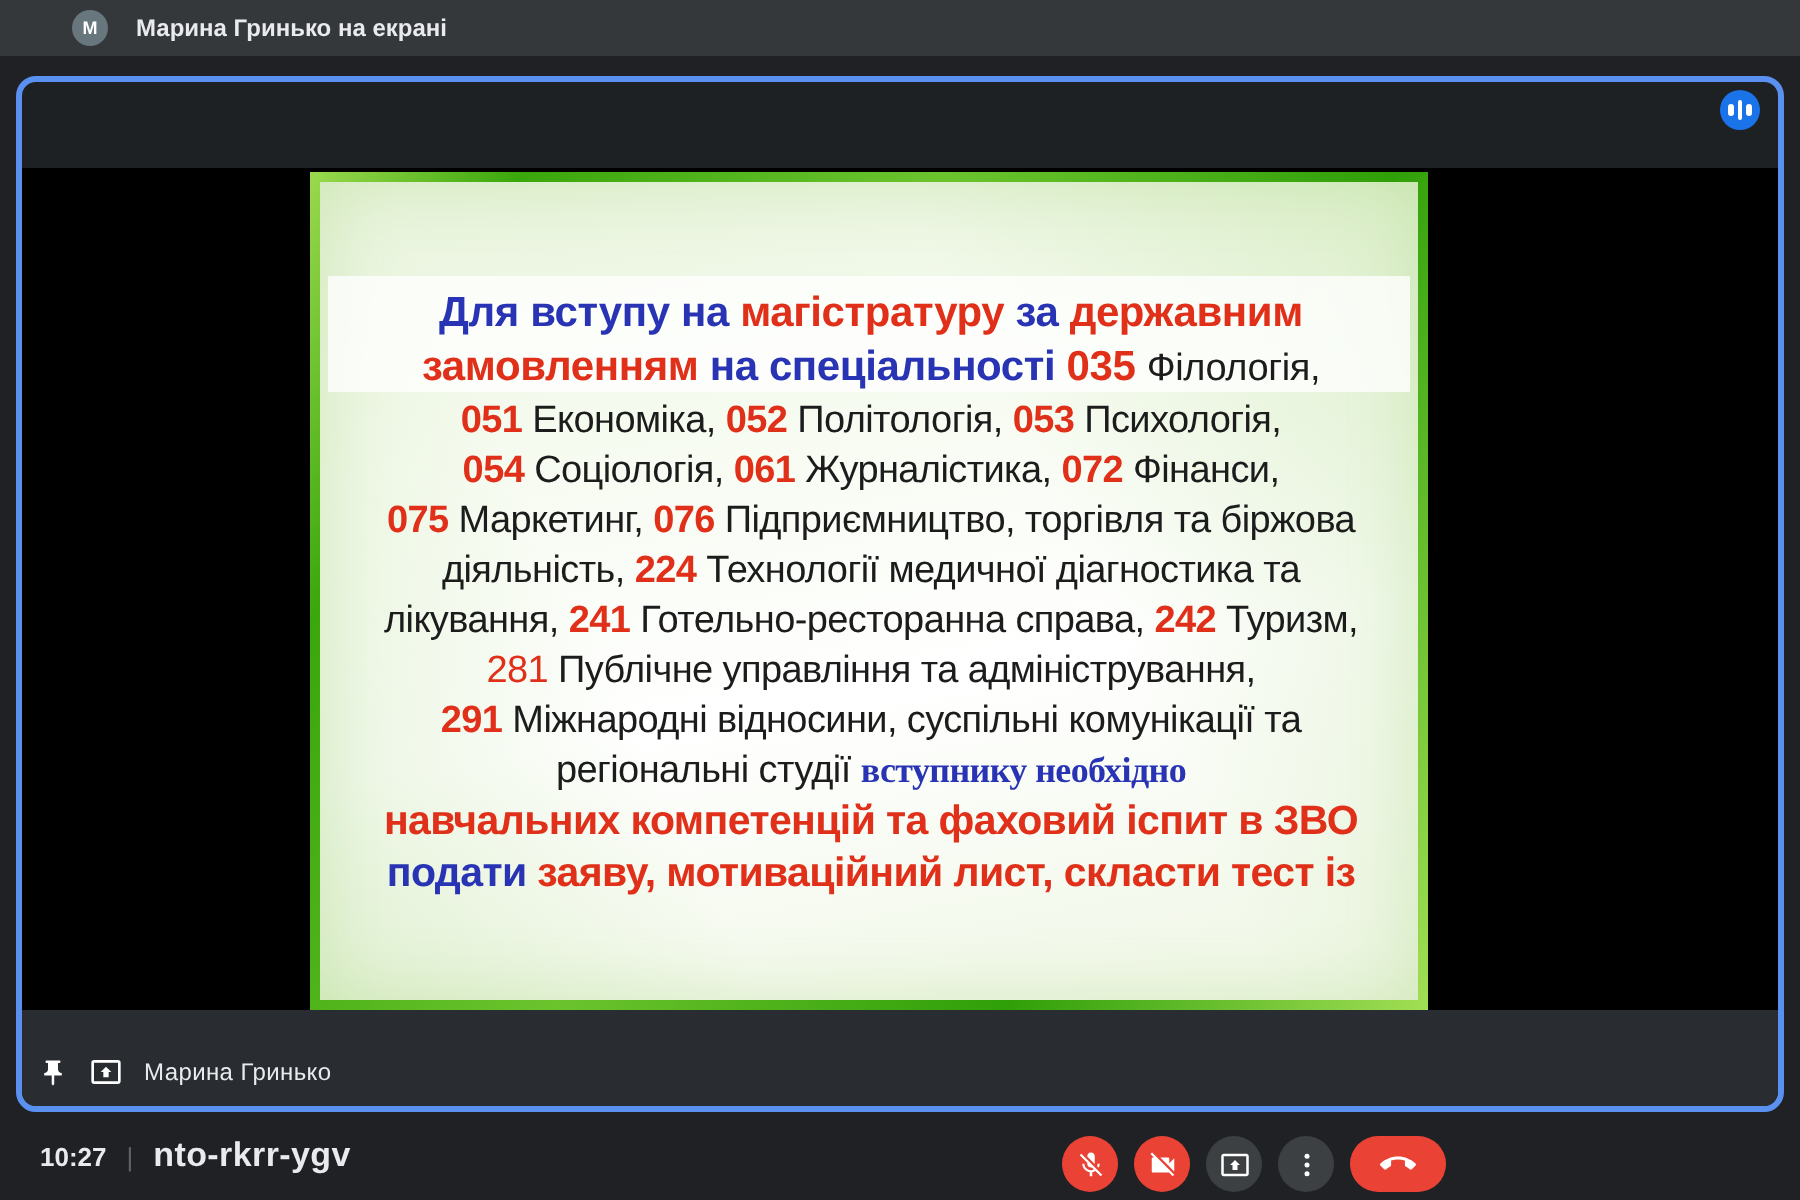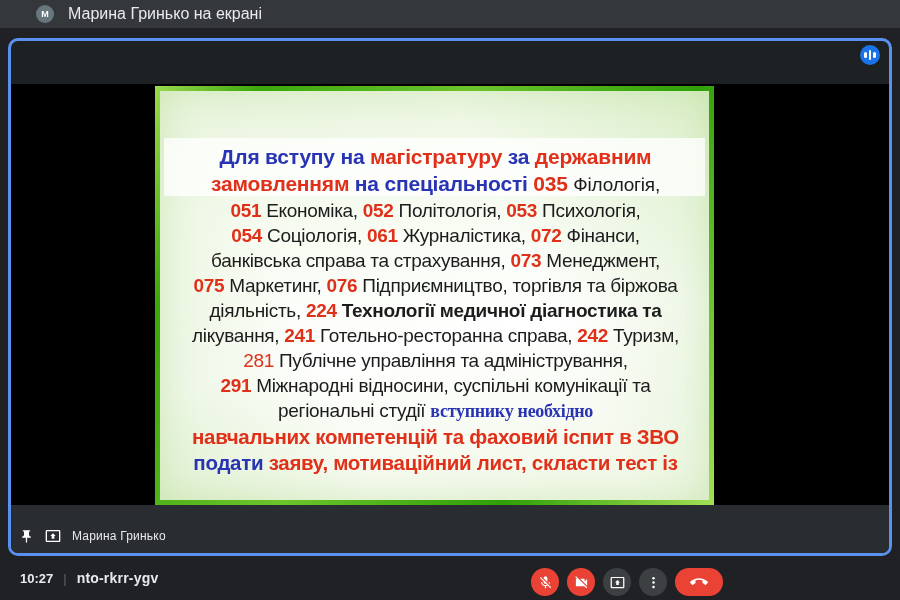--- a/index.html
+++ b/index.html
@@ -14,21 +14,21 @@
     position:absolute;left:0;top:0;width:900px;height:28px;
     background:var(--topbar-bg,#35383b);
     display:flex;align-items:center;
   }
   .avatar{
     width:18px;height:18px;border-radius:50%;
     background:#68767d;color:#fff;font-size:9px;font-weight:700;
     display:flex;align-items:center;justify-content:center;
     margin-left:36px;flex:0 0 auto;
   }
-  .topbar-title{color:#e8eaed;font-size:16px;margin-left:14px;font-weight:400;}
+  .topbar-title{color:#e8eaed;font-size:12px;margin-left:14px;font-weight:700;}
   
   .tile{
     position:absolute;left:8px;top:38px;width:878px;height:512px;
     border:3px solid var(--tile-border,#5a90f0);border-radius:10px;
     background:#1e2124;overflow:hidden;
   }
   .screen-black{
     position:absolute;left:0;top:43px;width:878px;height:421px;background:#000;
   }
   .screen-graybottom{
@@ -85,21 +85,21 @@
     font-size:13.5px;font-weight:600;color:#1d2b50;letter-spacing:-.2px;
   }
   
   .bottombar{
     position:absolute;left:0;top:556px;width:900px;height:44px;
     display:flex;align-items:center;
   }
   .meet-info{display:flex;align-items:center;margin-left:20px;}
   .meet-time{color:#e8eaed;font-size:13px;font-weight:600;}
   .meet-sep{color:#5f6368;font-size:13px;margin:0 10px;}
-  .meet-code{color:#e8eaed;font-size:14px;font-weight:600;letter-spacing:.2px;}
+  .meet-code{color:#e8eaed;font-size:17px;font-weight:600;letter-spacing:.2px;}
   .controls{position:absolute;left:531px;top:12px;display:flex;gap:8px;align-items:center;}
   .ctl{
     width:28px;height:28px;border-radius:50%;border:none;padding:0;cursor:pointer;
     display:flex;align-items:center;justify-content:center;
   }
   .ctl.red{background:var(--danger,#ea4335);}
   .ctl.dark{background:var(--control-bg,#3c4043);}
   .ctl.pill{width:48px;border-radius:14px;background:var(--danger,#ea4335);}
   .ctl svg{display:block;}
 </style>
@@ -115,23 +115,22 @@
   <div class="screen-black"></div>
 
   <div class="slide">
     <div class="slide-inner">
       <div class="head-band"></div>
       <div class="slide-text">
           <div class="line h"><span style="color: rgb(40, 52, 180); font-weight: 700;">Для вступу на </span><span style="color: rgb(224, 48, 26); font-weight: 700;">магістратуру </span><span style="color: rgb(40, 52, 180); font-weight: 700;">за </span><span style="color: rgb(224, 48, 26); font-weight: 700;">державним</span></div>
           <div class="line h"><span style="color: rgb(224, 48, 26); font-weight: 700;">замовленням </span><span style="color: rgb(40, 52, 180); font-weight: 700;">на спеціальності </span><span style="color: rgb(224, 48, 26); font-weight: 700;">035 </span><span style="color: rgb(28, 28, 28); font-weight: 400; font-size: 19px;">Філологія,</span></div>
           <div class="line b"><span style="color: rgb(224, 48, 26); font-weight: 700;">051 </span><span style="color: rgb(28, 28, 28); font-weight: 400;">Економіка,  </span><span style="color: rgb(224, 48, 26); font-weight: 700;">052 </span><span style="color: rgb(28, 28, 28); font-weight: 400;">Політологія, </span><span style="color: rgb(224, 48, 26); font-weight: 700;">053 </span><span style="color: rgb(28, 28, 28); font-weight: 400;">Психологія,</span></div>
           <div class="line b"><span style="color: rgb(224, 48, 26); font-weight: 700;">054 </span><span style="color: rgb(28, 28, 28); font-weight: 400;">Соціологія, </span><span style="color: rgb(224, 48, 26); font-weight: 700;">061 </span><span style="color: rgb(28, 28, 28); font-weight: 400;">Журналістика, </span><span style="color: rgb(224, 48, 26); font-weight: 700;">072 </span><span style="color: rgb(28, 28, 28); font-weight: 400;">Фінанси,</span></div>
-          <div class="line b"><span style="color: rgb(28, 28, 28); font-weight: 400;">банківська справа та страхування, </span><span style="color: rgb(224, 48, 26); font-weight: 700;">073 </span><span style="color: rgb(28, 28, 28); font-weight: 400;">Менеджмент,</span></div>
           <div class="line b"><span style="color: rgb(224, 48, 26); font-weight: 700;">075 </span><span style="color: rgb(28, 28, 28); font-weight: 400;">Маркетинг, </span><span style="color: rgb(224, 48, 26); font-weight: 700;">076 </span><span style="color: rgb(28, 28, 28); font-weight: 400;">Підприємництво, торгівля та біржова</span></div>
-          <div class="line b"><span style="color: rgb(28, 28, 28); font-weight: 400;">діяльність, </span><span style="color: rgb(224, 48, 26); font-weight: 700;">224 </span><span style="color: rgb(28, 28, 28); font-weight: 700; margin-top: 36px;">Технології медичної діагностика та</span></div>
+          <div class="line b"><span style="color: rgb(28, 28, 28); font-weight: 400;">діяльність, </span><span style="color: rgb(224, 48, 26); font-weight: 700;">224 </span><span style="color: rgb(28, 28, 28); font-weight: 400; margin-top: 36px;">Технології медичної діагностика та</span></div>
           <div class="line b"><span style="color: rgb(28, 28, 28); font-weight: 400;">лікування, </span><span style="color: rgb(224, 48, 26); font-weight: 700;">241 </span><span style="color: rgb(28, 28, 28); font-weight: 400;">Готельно-ресторанна справа, </span><span style="color: rgb(224, 48, 26); font-weight: 700;">242 </span><span style="color: rgb(28, 28, 28); font-weight: 400;">Туризм,</span></div>
           <div class="line b"><span style="color: rgb(224, 48, 26); font-weight: 400;">281 </span><span style="color: rgb(28, 28, 28); font-weight: 400;">Публічне управління та адміністрування,</span></div>
           <div class="line b"><span style="color: rgb(224, 48, 26); font-weight: 700;">291 </span><span style="color: rgb(28, 28, 28); font-weight: 400;">Міжнародні відносини, суспільні комунікації та</span></div>
           <div class="line b"><span style="color: rgb(28, 28, 28); font-weight: 400;">регіональні студії </span><span style="color: rgb(40, 52, 180); font-weight: 700; font-size: 18px; font-family: Liberation Serif, serif;">вступнику необхідно</span></div>
           <div class="line e"><span style="color: rgb(224, 48, 26); font-weight: 700;">навчальних компетенцій та фаховий іспит в ЗВО</span></div>
           <div class="line e"><span style="color: rgb(40, 52, 180); font-weight: 700;">подати </span><span style="color: rgb(224, 48, 26); font-weight: 700;">заяву, мотиваційний лист, скласти тест із</span></div>
         </div>
     </div>
   </div>
 

